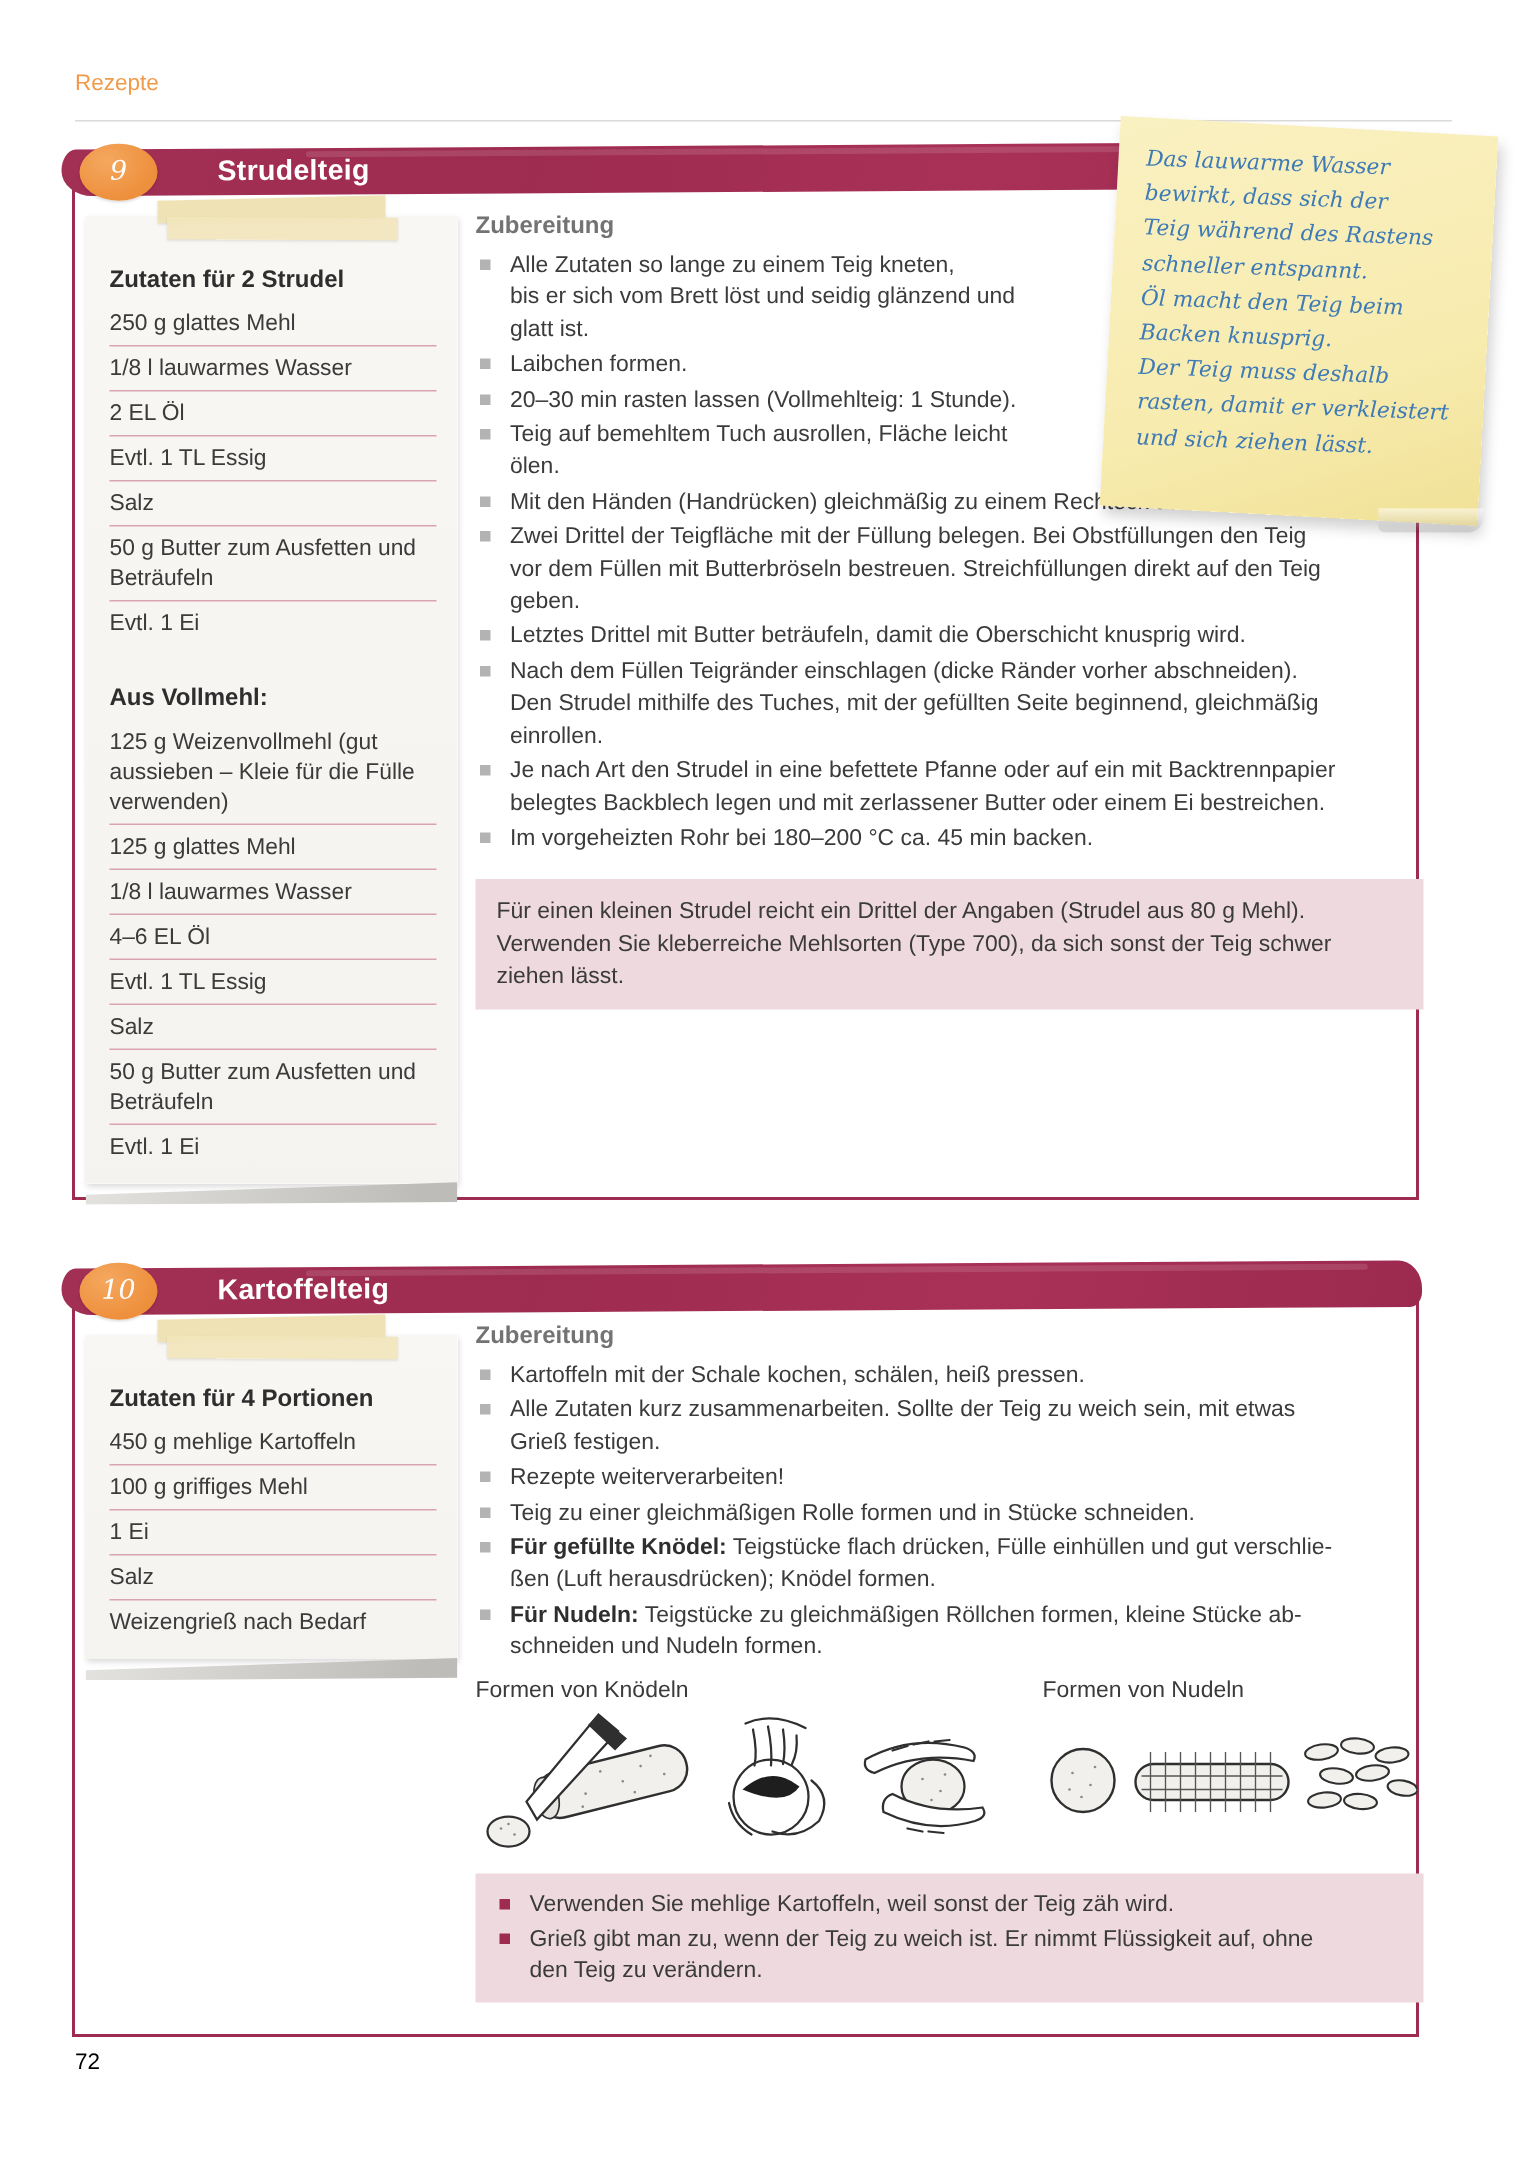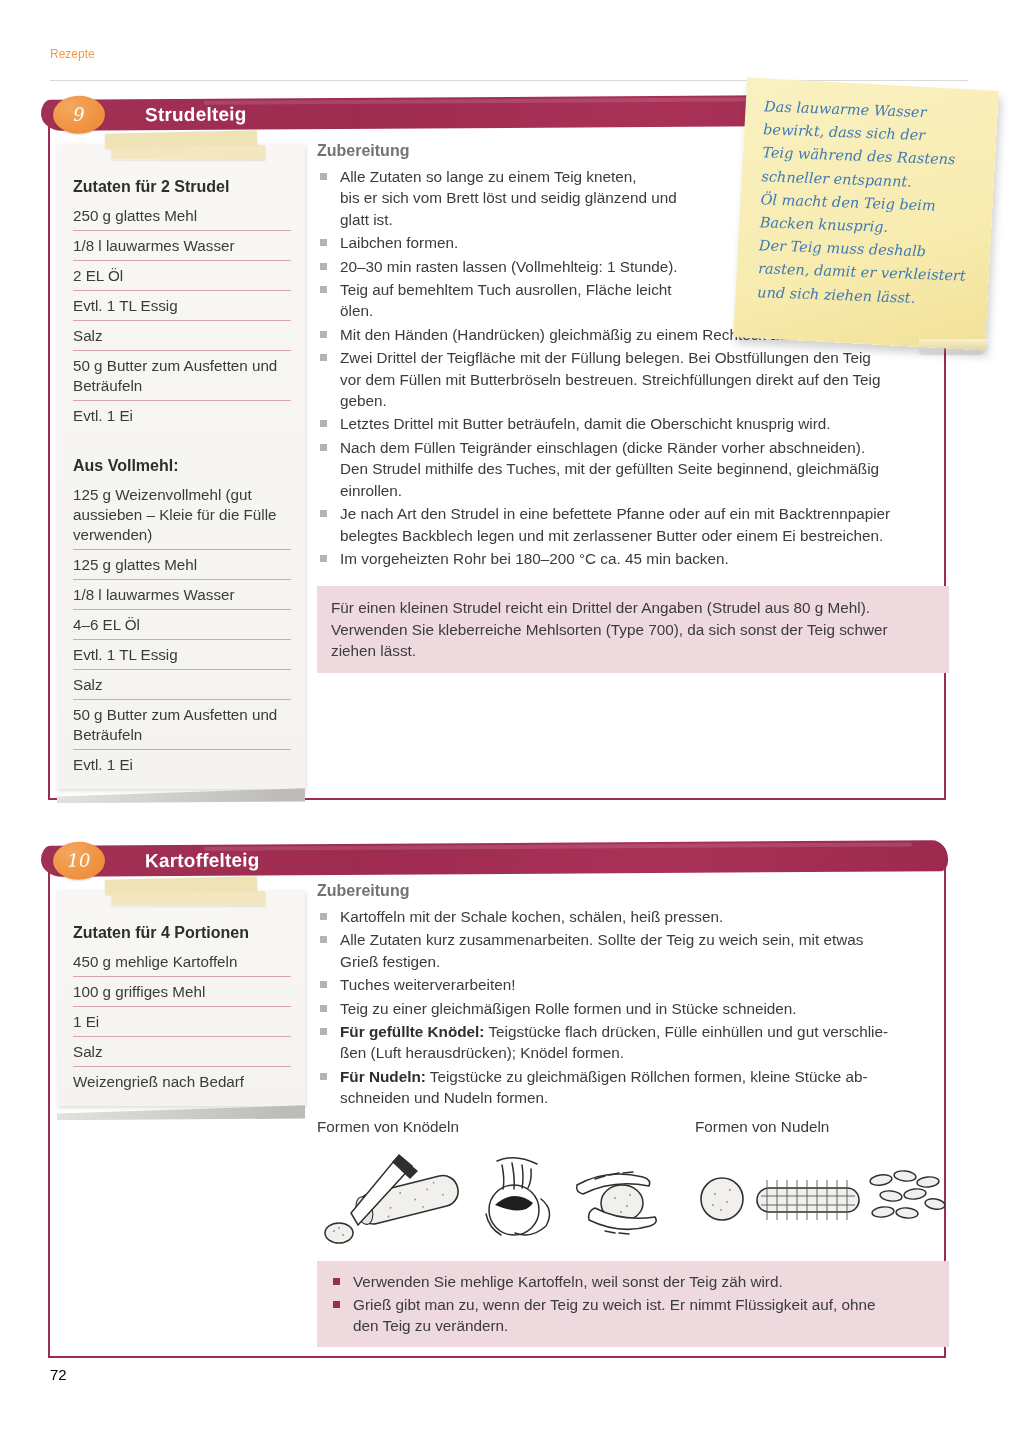--- a/index.html
+++ b/index.html
@@ -1,21 +1,21 @@
 <!DOCTYPE html>
 <html><head>
 <meta charset="utf-8">
 <style>
   html,body{margin:0;padding:0;}
   body{
     width:1018px;height:1440px;position:relative;background:#ffffff;
     font-family:"Liberation Sans",sans-serif;color:#3b3b3b;overflow:hidden;
   }
   
-  .breadcrumb{position:absolute;left:50px;top:47px;font-size:12px;color:#f29a4b;}
+  .breadcrumb{position:absolute;left:50px;top:47px;font-size:15px;color:#f29a4b;}
   .toprule{position:absolute;left:50px;right:50px;top:80px;border-top:1px solid #dadada;}
   .pagenum{position:absolute;left:50px;top:1366px;font-size:15px;color:#000000;}
 
   
   .recipe-box{position:absolute;left:48px;width:898px;border:2px solid #9e2b50;background:#fff;box-sizing:border-box;}
   #box1{top:112px;height:688px;}
   #box2{top:858px;height:500px;}
 
   .banner{
     position:absolute;left:-9px;right:-4px;top:-17px;height:31px;
@@ -72,21 +72,21 @@
   .tipbox{margin-top:16px;background:#eed9de;padding:11px 14px;font-size:15.3px;
     line-height:1.4;white-space:pre-line;}
   .tips{list-style:none;margin:14px 0 0;padding:9px 14px;background:#eed9de;
     font-size:15.3px;line-height:1.4;}
   .tips li{position:relative;padding:1px 0 1px 22px;}
   .tips li::before{content:"";position:absolute;left:2px;top:8px;width:7px;height:7px;background:#9e2b50;}
   .tips .st{white-space:pre-line;}
 
   
   .figures{display:flex;gap:18px;margin-top:8px;align-items:flex-start;}
-  .fig-cap{font-size:15.3px;margin-bottom:16px;}
+  .fig-cap{font-size:15.3px;margin-bottom:4px;}
   .fig svg{display:block;}
 
   
   .sticky{
     position:absolute;left:740px;top:84px;width:252px;height:260px;z-index:5;
     background:linear-gradient(160deg,#faf1c2 0%,#f7ebae 65%,#f1e196 100%);
     transform:rotate(3.1deg);box-shadow:3px 6px 9px rgba(0,0,0,.18);
     padding:15px 12px 0 20px;box-sizing:border-box;
   }
   .sticky::after{content:"";position:absolute;right:-4px;bottom:-6px;width:70px;height:16px;
@@ -200,21 +200,21 @@
     </ul>
     <div class="page-curl"></div>
   </div>
 
   <div class="zub">
     <div class="zub-head">Zubereitung</div>
     <ul class="steps">
       <li><b></b> <span class="st">Kartoffeln mit der Schale kochen, schälen, heiß pressen.</span></li>
       <li><b></b> <span class="st">Alle Zutaten kurz zusammenarbeiten. Sollte der Teig zu weich sein, mit etwas
 Grieß festigen.</span></li>
-      <li><b></b> <span class="st">Tuches weiterverarbeiten!</span></li>
+      <li><b></b> <span class="st">Rezepte weiterverarbeiten!</span></li>
       <li><b></b> <span class="st">Teig zu einer gleichmäßigen Rolle formen und in Stücke schneiden.</span></li>
       <li><b>Für gefüllte Knödel:</b> <span class="st">Teigstücke flach drücken, Fülle einhüllen und gut verschlie-
 ßen (Luft herausdrücken); Knödel formen.</span></li>
       <li><b>Für Nudeln:</b> <span class="st">Teigstücke zu gleichmäßigen Röllchen formen, kleine Stücke ab-
 schneiden und Nudeln formen.</span></li>
     </ul>
 
     <div class="figures">
       <div class="fig">
         <div class="fig-cap">Formen von Knödeln</div>

